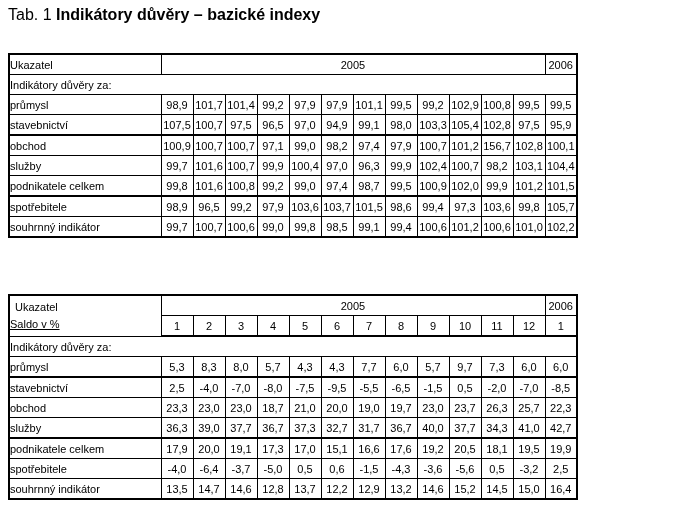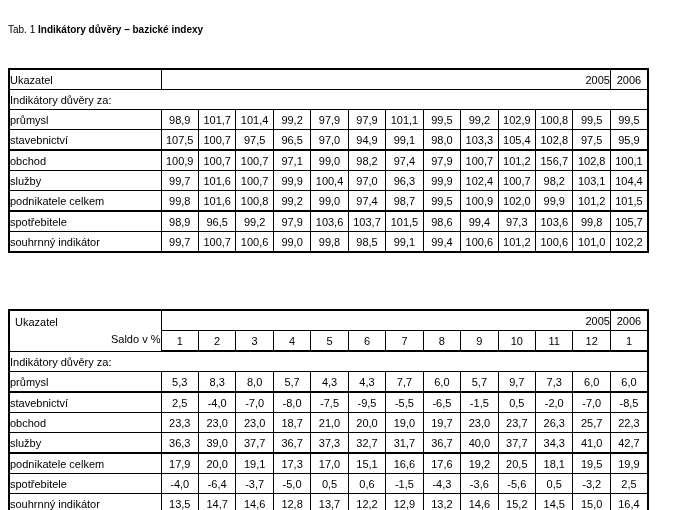--- a/index.html
+++ b/index.html
@@ -13,60 +13,60 @@
     -webkit-font-smoothing: none;
   }
   .page {
     width: 696px;
     height: 510px;
     box-sizing: border-box;
     padding: 8px 8px 0 8px;
     overflow: hidden;
   }
   .table-title {
-    font-size: 10px;
+    font-size: 16px;
     line-height: 14px;
-    margin: 15px 0 10px 0;
+    margin: 0 0 10px 0;
   }
   .table-title .bold { font-weight: bold; }
   .tbl-gap { height: 25px; }
   table.stat {
     border-collapse: collapse;
     table-layout: fixed;
-    width: 641px;
+    width: 570px;
     border: 2px solid #000;
     font-size: 11px;
     margin-top: 31px;
   }
   table.stat td {
     border: 1px solid #000;
     height: 19px;
     padding: 0;
     vertical-align: middle;
     overflow: hidden;
     white-space: nowrap;
   }
   col.c-label { width: 152px; }
   td.label {
     text-align: left;
     padding-left: 5px;
     padding-right: 2px;
   }
   td.num { text-align: center; }
-  td.year-left { text-align: right; }
+  td.year-left { text-align: center; }
   td.year-right { text-align: center; }
   td.thick-l { border-left-width: 2px; border-radius: 9px; }
   tr.thick-b td, td.thick-b-cell { border-bottom-width: 2px; }
   td.section-label {
     text-align: left;
     padding-left: 5px;
   }
   td.hdr-merged { vertical-align: middle; }
   .hm-top { text-align: left; padding-left: 5px; }
-  .hm-bottom { text-align: right; padding-top: 5px; }
+  .hm-bottom { text-align: left; padding-top: 5px; text-decoration: underline; }
 </style>
 </head>
 <body>
 
 <div class="page">
 
   <div class="table-title">
     <span>Tab. 1</span>
     <span class="bold">Indikátory důvěry – bazické indexy</span>
   </div>

